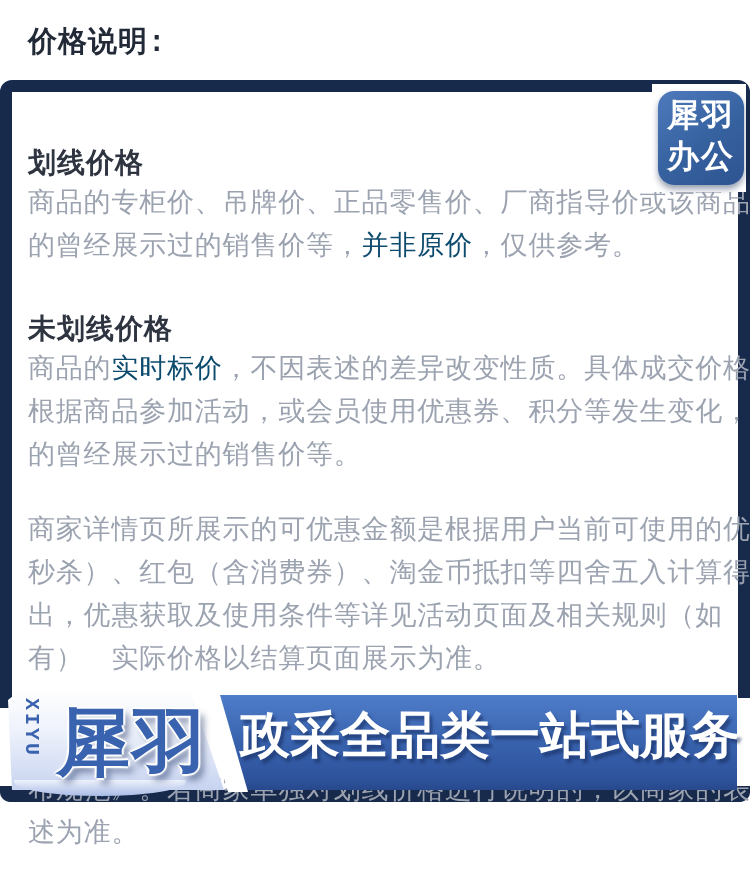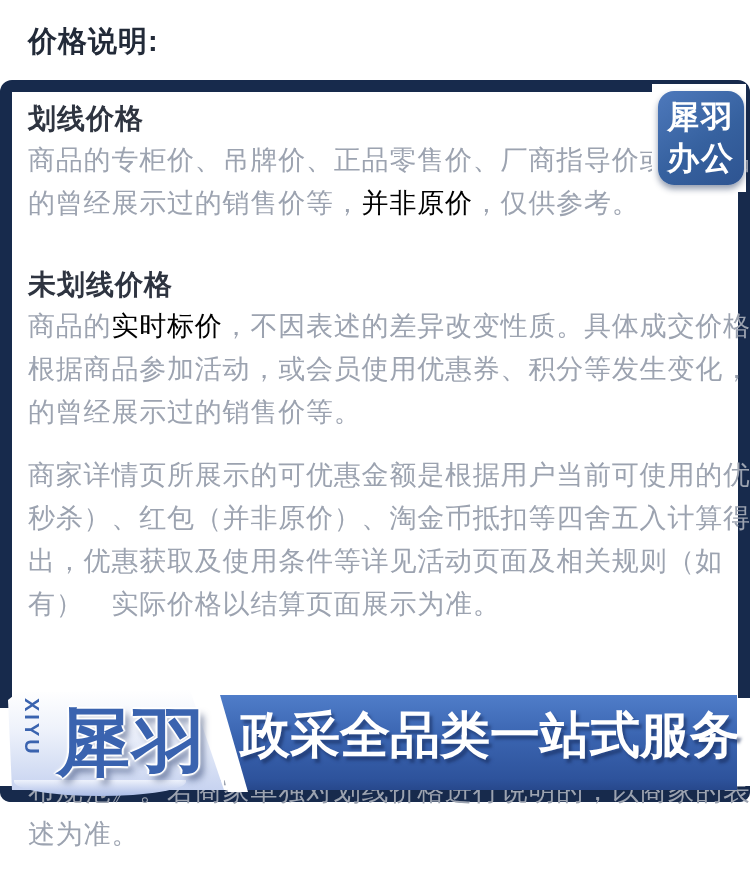--- a/index.html
+++ b/index.html
@@ -1,30 +1,30 @@
 <!DOCTYPE html>
 <html><head>
 <meta charset="utf-8">
 <style>
   html,body{margin:0;padding:0;background:#ffffff;}
   #stage{position:relative;width:750px;height:880px;background:#ffffff;overflow:hidden;
-         font-family:Liberation Sans, sans-serif;}
+         font-family:Liberation Mono, monospace;}
   .abs{position:absolute;}
   
   .page-title{left:28px;top:22px;font-size:29px;font-weight:600;color:#222a38;letter-spacing:1px;}
   
   .price-box{left:0;top:80px;width:750px;height:722px;box-sizing:border-box;
              border:12px solid #172a4c;border-radius:12px;background:#ffffff;}
   .bottom-wedge{width:13px;height:16px;top:786px;background:#172a4c;z-index:6;}
   .wedge-l{left:0;border-radius:0 0 0 10px;}
   .wedge-r{left:737px;border-radius:0 0 10px 0;}
   .sec-head{font-size:28px;font-weight:600;color:#2e3440;letter-spacing:1px;}
   .body-text{font-size:27px;line-height:43px;color:#9ca3b0;letter-spacing:0.8px;white-space:nowrap;}
-  .hl{color:#000000;}
-  .txt{left:28px;}
+  .hl{color:#0c4a6e;}
+  .txt{left:28px;margin-top:44px;}
   
   .badge-wrap{left:652px;top:84px;width:94px;height:108px;background:#ffffff;z-index:60;}
   .badge{left:658px;top:91px;width:86px;height:94px;border-radius:16px;z-index:61;
          background:linear-gradient(145deg,#4e79bc 0%,#36619f 55%,#2e5491 100%);
          box-shadow:0 4px 6px rgba(20,40,80,0.45);text-align:center;color:#ffffff;}
   .badge div{font-size:32px;font-weight:bold;line-height:41px;letter-spacing:2px;}
   .badge div:first-child{margin-top:6px;}
   
   .trailing{left:28px;top:770px;z-index:10;}
   
@@ -71,23 +71,23 @@
     <div><span>的曾经展示过的销售价等，</span><span class="hl">并非原价</span><span>，仅供参考。</span></div>
   </div>
 
   <div class="abs txt sec-head" style="top:266px;">未划线价格</div>
   <div class="abs txt body-text" style="top:305px;">
     <div><span>商品的</span><span class="hl">实时标价</span><span>，不因表述的差异改变性质。具体成交价格</span></div>
     <div>根据商品参加活动，或会员使用优惠券、积分等发生变化，</div>
     <div>的曾经展示过的销售价等。</div>
   </div>
 
-  <div class="abs txt body-text" style="top:454px;">
+  <div class="abs txt body-text" style="top:466px;">
     <div>商家详情页所展示的可优惠金额是根据用户当前可使用的优</div>
-    <div>秒杀）、红包（并非原价）、淘金币抵扣等四舍五入计算得</div>
+    <div>秒杀）、红包（含消费券）、淘金币抵扣等四舍五入计算得</div>
     <div>出，优惠获取及使用条件等详见活动页面及相关规则（如</div>
     <div>有）　实际价格以结算页面展示为准。</div>
   </div>
 
   <div class="abs body-text trailing">
     <div>布规范》。若商家单独对划线价格进行说明的，以商家的表</div>
     <div>述为准。</div>
   </div>
 
   <div class="abs badge-wrap"></div>

